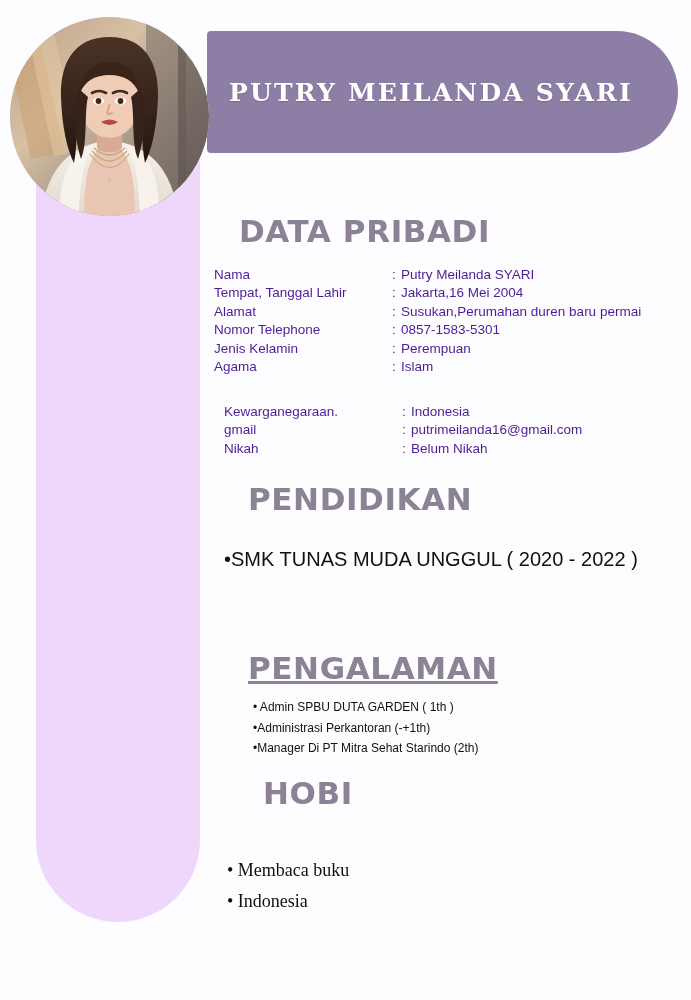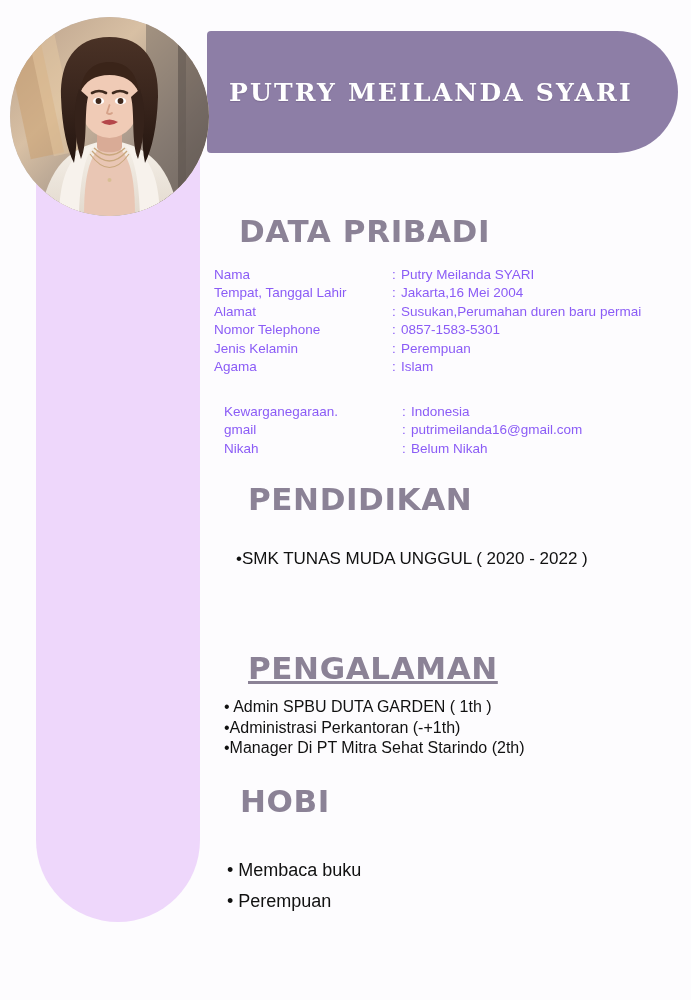--- a/index.html
+++ b/index.html
@@ -91,39 +91,39 @@
     color: #8b8296;
     font-family: "DejaVu Sans", "Liberation Sans", sans-serif;
     font-weight: bold;
     font-size: 31px;
     letter-spacing: 0.6px;
     white-space: nowrap;
   }
   .h-data     { left: 239px; top: 213px; }
   .h-pendidikan { left: 248px; top: 481px; }
   .h-pengalaman { left: 248px; top: 650px; text-decoration: underline; }
-  .h-hobi     { left: 240px; top: 775px; margin-top: 8px; }
+  .h-hobi     { left: 263px; top: 775px; }
 
   
   .data-block {
     position: absolute;
     left: 214px;
     top: 266px;
     width: 470px;
   }
   .data-block.group-2 {
     left: 224px;
     top: 403px;
   }
   .data-row {
     display: flex;
     align-items: flex-start;
     font-size: 13.5px;
     line-height: 18.4px;
-    color: #8b5cf6;
+    color: #4c1d95;
     white-space: nowrap;
   }
   .data-label {
     width: 178px;
     flex: 0 0 178px;
   }
   .data-sep {
     width: 9px;
     flex: 0 0 9px;
   }
@@ -131,36 +131,37 @@
 
   
   .bullet-list {
     position: absolute;
     color: #111111;
     white-space: nowrap;
   }
   .bullet-list .bullet-item { white-space: nowrap; }
 
   .list-pendidikan {
-    left: 236px;
+    left: 224px;
     top: 548px;
-    font-size: 17px;
+    font-size: 20px;
     line-height: 22px;
   }
   .list-pengalaman {
-    left: 224px;
+    left: 253px;
     top: 697px;
-    font-size: 16px;
+    font-size: 12px;
     line-height: 20.5px;
   }
   .list-hobi {
     left: 227px;
     top: 855px;
     font-size: 18px;
     line-height: 31px;
+    font-family: Liberation Serif, serif;
   }
 </style>
 </head>
 <body>
 
 <div class="page">
 
   <div class="side-bar"></div>
 
   <div class="name-banner">
@@ -297,17 +298,17 @@
     <div class="section-heading h-pengalaman">PENGALAMAN</div>
     <div class="bullet-list list-pengalaman">
       <div class="bullet-item">• Admin SPBU DUTA GARDEN ( 1th )</div>
       <div class="bullet-item">•Administrasi Perkantoran (-+1th)</div>
       <div class="bullet-item">•Manager Di PT Mitra Sehat Starindo (2th)</div>
     </div>
 
     <div class="section-heading h-hobi">HOBI</div>
     <div class="bullet-list list-hobi">
       <div class="bullet-item">• Membaca buku</div>
-      <div class="bullet-item">• Perempuan</div>
+      <div class="bullet-item">• Indonesia</div>
     </div>
 
   </div>
 </div>
 
 </body></html>

